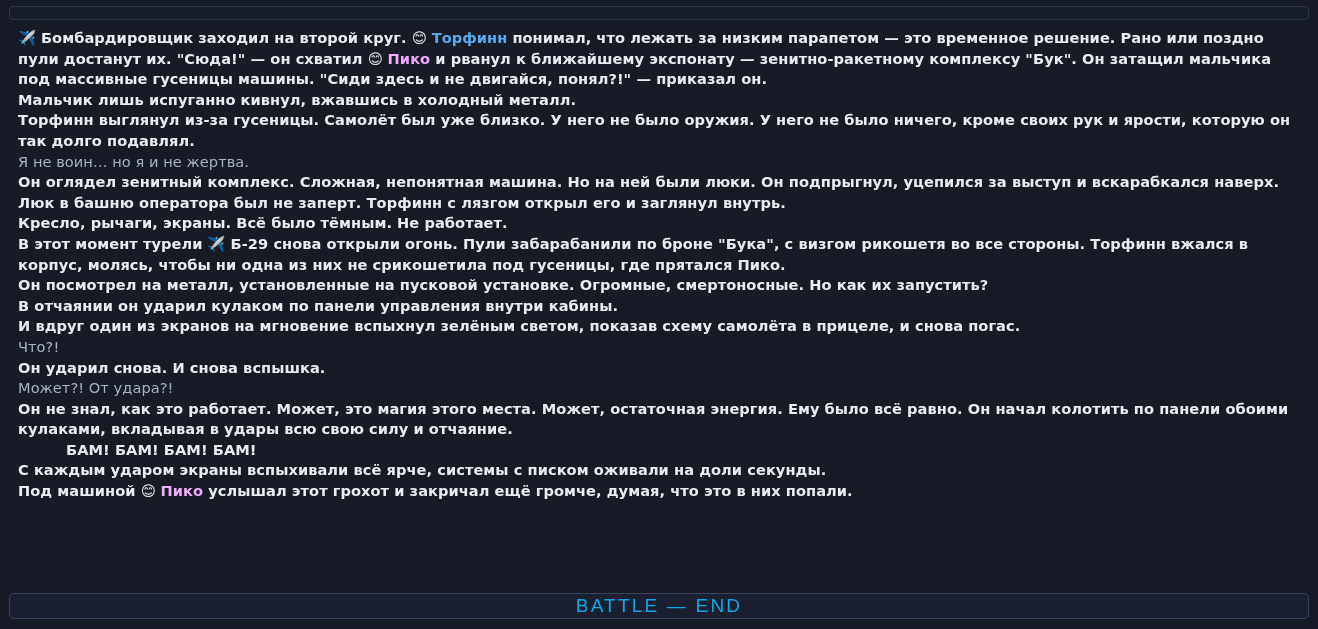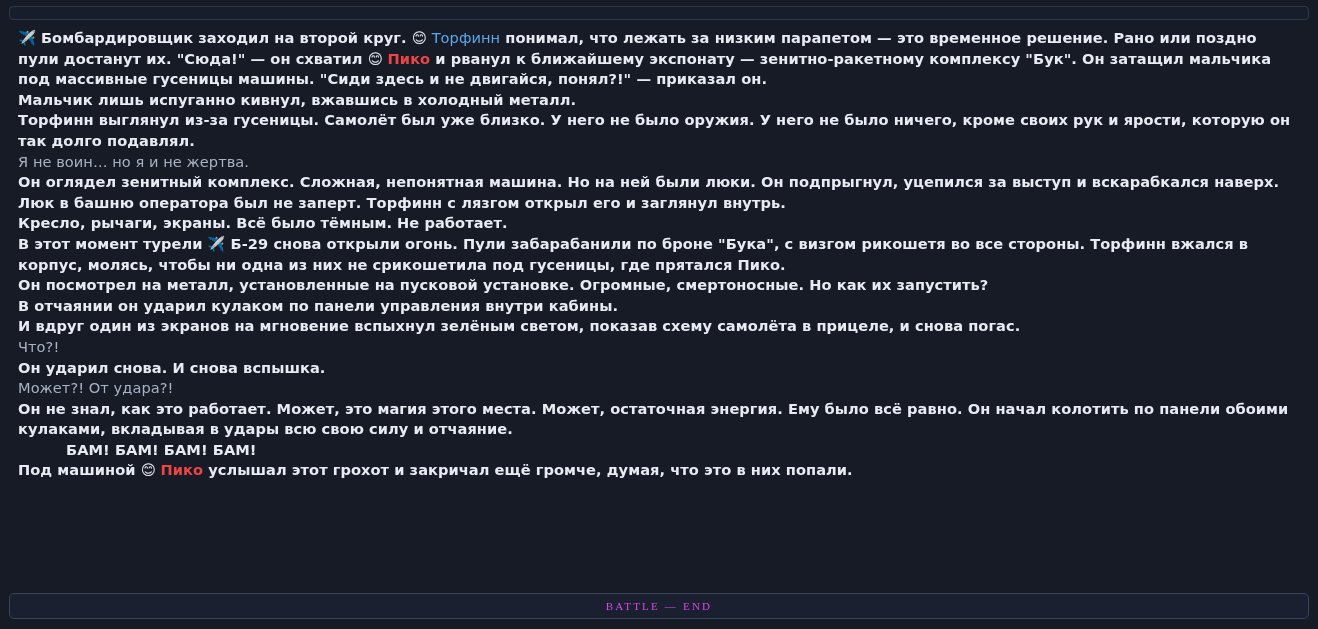--- a/index.html
+++ b/index.html
@@ -55,24 +55,24 @@
     font-weight: normal;
     color: #a9b1c4;
   }
   .line.shout {
     font-weight: bold;
     color: #e8ebf2;
     margin-left: 48px;
   }
   .name-torfinn {
     color: #5aa9f0;
-    font-weight: normal;
+    font-weight: bold;
   }
   .name-piko {
-    color: #ef4444;
+    color: #f0abfc;
     font-weight: bold;
   }
   .emoji {
     font-family: "DejaVu Sans", sans-serif;
     font-weight: normal;
   }
   .plane {
     color: #7fa8d8;
   }
   .bottom-bar {
@@ -83,24 +83,24 @@
     height: 26px;
     border: 1px solid #39435c;
     border-radius: 5px;
     background: #1a2030;
     box-sizing: border-box;
     display: flex;
     align-items: center;
     justify-content: center;
   }
   .bottom-bar-label {
-    font-family: Liberation Serif, serif;
-    font-size: 11px;
+    font-family: Liberation Sans, sans-serif;
+    font-size: 19px;
     letter-spacing: 2.2px;
-    color: #d946ef;
+    color: #0ea5e9;
   }
 </style>
 </head>
 <body>
 
 <div class="page">
 
   <div class="top-bar"></div>
 
   <div class="content">
@@ -112,20 +112,21 @@
       <div class="line"><span>Кресло, рычаги, экраны. Всё было тёмным. Не работает.</span></div>
       <div class="line"><span>В этот момент турели </span><span class="emoji plane">✈️ </span><span>Б-29 снова открыли огонь. Пули забарабанили по броне "Бука", с визгом рикошетя во все стороны. Торфинн вжался в корпус, молясь, чтобы ни одна из них не срикошетила под гусеницы, где прятался Пико.</span></div>
       <div class="line"><span>Он посмотрел на металл, установленные на пусковой установке. Огромные, смертоносные. Но как их запустить?</span></div>
       <div class="line"><span>В отчаянии он ударил кулаком по панели управления внутри кабины.</span></div>
       <div class="line"><span>И вдруг один из экранов на мгновение вспыхнул зелёным светом, показав схему самолёта в прицеле, и снова погас.</span></div>
       <div class="line italic"><span>Что?!</span></div>
       <div class="line"><span>Он ударил снова. И снова вспышка.</span></div>
       <div class="line italic"><span>Может?! От удара?!</span></div>
       <div class="line"><span>Он не знал, как это работает. Может, это магия этого места. Может, остаточная энергия. Ему было всё равно. Он начал колотить по панели обоими кулаками, вкладывая в удары всю свою силу и отчаяние.</span></div>
       <div class="line shout"><span>БАМ! БАМ! БАМ! БАМ!</span></div>
+      <div class="line"><span>С каждым ударом экраны вспыхивали всё ярче, системы с писком оживали на доли секунды.</span></div>
       <div class="line"><span>Под машиной </span><span class="emoji">😊 </span><span class="name-piko">Пико</span><span> услышал этот грохот и закричал ещё громче, думая, что это в них попали.</span></div>
     </div>
 
   <div class="bottom-bar">
     <span class="bottom-bar-label">BATTLE — END</span>
   </div>
 
 </div>
 
 </body></html>

